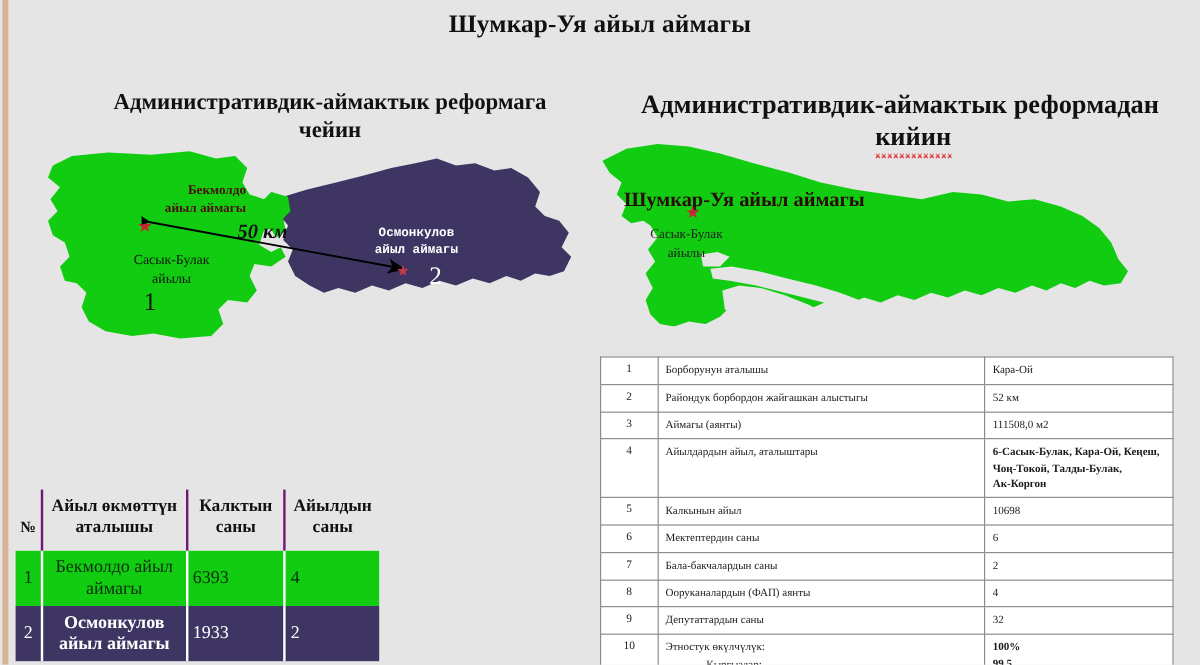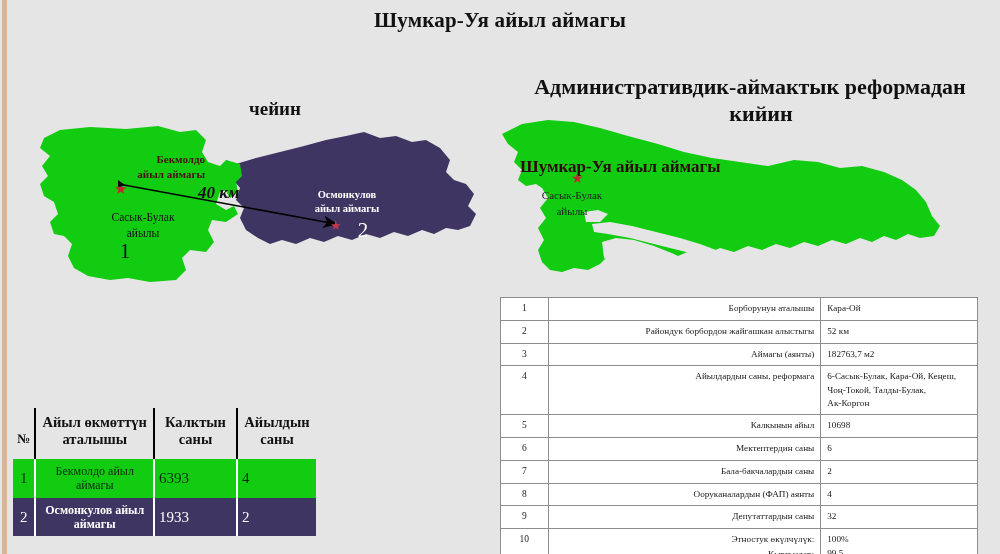--- a/index.html
+++ b/index.html
@@ -58,21 +58,21 @@
   .lbl-sasyk-l{
     left:88px;top:209px;width:110px;text-align:center;
     font-size:11.5px;color:#111;line-height:1.4;
   }
   .num1{
     left:110px;top:239px;width:30px;text-align:center;
     font-size:21px;color:#111;font-family:"Liberation Serif",serif;
   }
   .lbl-osmonkulov{
     left:287px;top:188px;width:120px;text-align:center;
-    font-size:10.5px;font-weight:bold;color:#ffffff;line-height:1.35;
+    font-size:10.5px;font-weight:bold;color:#ffffff;line-height:1.35;font-family:Liberation Mono, monospace;
   }
   .num2{
     left:350px;top:218px;width:26px;text-align:center;
     font-size:21px;color:#ffffff;
   }
   .lbl-km{
     left:198px;top:183px;
     font-size:17px;font-weight:bold;color:#111;
     font-style:italic;
   }
@@ -93,75 +93,75 @@
   
   .ltable{
     position:absolute;left:13px;top:408px;width:303px;
     border-collapse:collapse;
     font-family:"Liberation Serif",serif;
   }
   .ltable th{
     background:transparent;color:#111;
     font-size:14.5px;font-weight:bold;
     padding:6px 4px 10px 4px;
-    border-right:2px solid #000000;
+    border-right:2px solid #701a75;
     vertical-align:middle;line-height:1.2;
   }
   .ltable th:last-child{border-right:none;}
   .ltable th.hn{width:22px;font-size:13px;padding-left:1px;padding-right:1px;vertical-align:bottom;padding-bottom:12px;}
   .ltable th.hname{width:126px;}
   .ltable th.hpop{width:78px;}
   .ltable th.hvil{width:72px;}
 
   .ltable td{
     border-right:2px solid #ffffff;
     padding:5px 4px;vertical-align:middle;
     line-height:1.2;
   }
   .ltable td:last-child{border-right:none;}
   .ltable tr.r-green td{background:#11cc11;color:#0c2b0c;}
   .ltable tr.r-purple td{background:#3f3563;color:#ffffff;}
   .ltable td.c-n{text-align:center;font-size:15px;}
-  .ltable td.c-name{text-align:center;font-size:12px;}
+  .ltable td.c-name{text-align:center;font-size:15px;}
   .ltable tr.r-purple td.c-name{font-weight:bold;}
   .ltable td.c-num{text-align:left;font-size:15px;}
 
   
   .rtable{
     position:absolute;left:500px;top:297px;width:478px;
     border-collapse:collapse;
     background:#ffffff;
     font-family:"Liberation Serif",serif;
     font-size:9.2px;color:#1a1a1a;
   }
   .rtable td{
     border:1px solid #8d8d8d;
     padding:4px 6px;
     vertical-align:top;
     line-height:1.45;
   }
   .rtable td.rn{width:36px;text-align:center;font-size:9.5px;}
-  .rtable td.rlabel{width:270px;text-align:right;}
+  .rtable td.rlabel{width:270px;}
   .rtable td.rval{width:150px;}
   .rtable ul{margin:1px 0 0 0;padding:0 0 0 12px;list-style:none;}
   .rtable ul li{position:relative;padding-left:22px;}
   .rtable ul li:before{content:"-";position:absolute;left:0;top:0;}
-  .valline{display:block;}
+  .valline{display:block;font-weight:bold;}
 </style>
 </head>
 <body>
 
 <div id="stage">
 
   <div class="left-strip"></div>
 
   <div class="main-title">Шумкар-Уя айыл аймагы</div>
 
   <div class="sub-left">
-    <br>
+    <span>Административдик-аймактык реформага</span><br>
     <span>чейин</span>
   </div>
 
   <div class="sub-right">
     <span>Административдик-аймактык реформадан</span><br>
     <span class="squiggle">кийин</span>
   </div>
 
   <div class="map" style="left:30px;top:118px;">
     <svg width="470" height="165" viewBox="0 0 470 165">
@@ -191,21 +191,21 @@
       <marker id="ah" markerWidth="9" markerHeight="9" refX="8" refY="4.5" orient="auto">
         <path d="M9,4.5 L0,0.5 L2.4,4.5 L0,8.5 Z" fill="#000"></path>
       </marker>
       <marker id="ah2" markerWidth="9" markerHeight="9" refX="8" refY="4.5" orient="auto">
         <path d="M9,4.5 L0,0.5 L2.4,4.5 L0,8.5 Z" fill="#000"></path>
       </marker>
     </defs>
     <line x1="218" y1="44" x2="6" y2="5" stroke="#000" stroke-width="1.6" marker-end="url(#ah)" marker-start="url(#ah2)" transform="rotate(180 112 24.5)"></line>
   </svg>
 
-  <div class="mlabel lbl-km">40 км</div>
+  <div class="mlabel lbl-km">50 км</div>
 
   <div class="mlabel lbl-bekmoldo">
     <span>Бекмолдо</span><br>
     <span>айыл аймагы</span>
   </div>
 
   <div class="mlabel lbl-sasyk-l">
     <span>Сасык-Булак</span><br>
     <span>айылы</span>
   </div>
@@ -283,25 +283,25 @@
         <td class="rval">Кара-Ой</td>
       </tr>
       <tr>
         <td class="rn">2</td>
         <td class="rlabel">Райондук борбордон жайгашкан алыстыгы</td>
         <td class="rval">52 км</td>
       </tr>
       <tr>
         <td class="rn">3</td>
         <td class="rlabel">Аймагы (аянты)</td>
-        <td class="rval">182763,7 м2</td>
+        <td class="rval">111508,0 м2</td>
       </tr>
       <tr>
         <td class="rn">4</td>
-        <td class="rlabel">Айылдардын саны, реформага</td>
+        <td class="rlabel">Айылдардын айыл, аталыштары</td>
         <td class="rval">
           <span class="valline">6-Сасык-Булак, Кара-Ой, Кеңеш,</span>
           <span class="valline">Чоң-Токой, Талды-Булак,</span>
           <span class="valline">Ак-Коргон</span>
         </td>
       </tr>
       <tr>
         <td class="rn">5</td>
         <td class="rlabel">Калкынын айыл</td>
         <td class="rval">10698</td>

